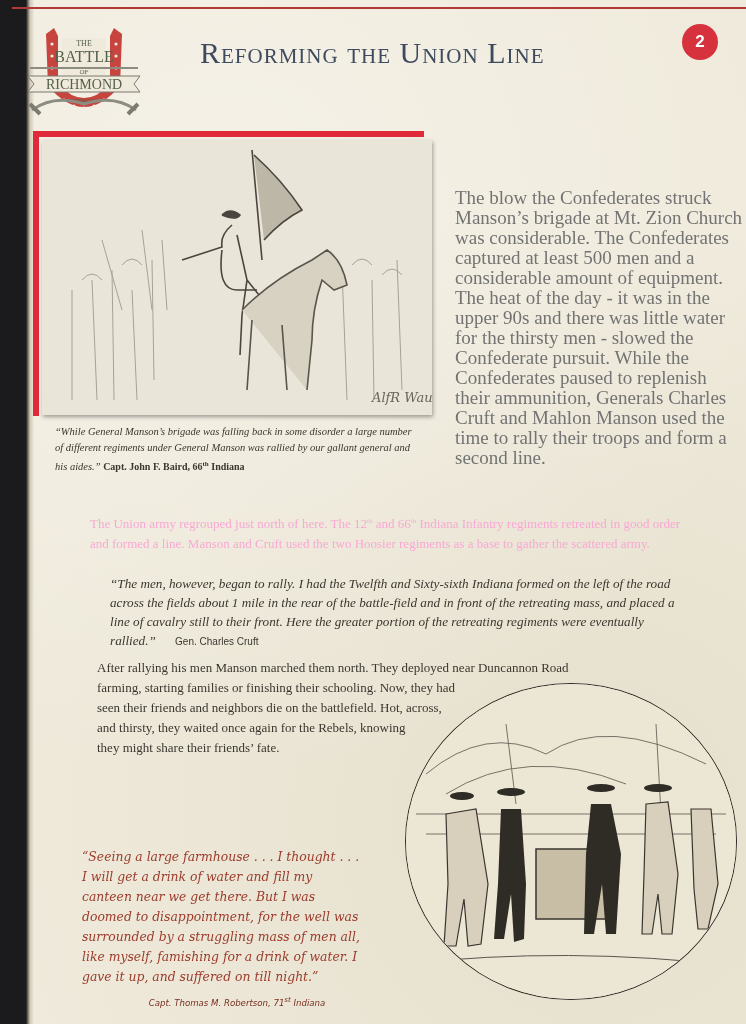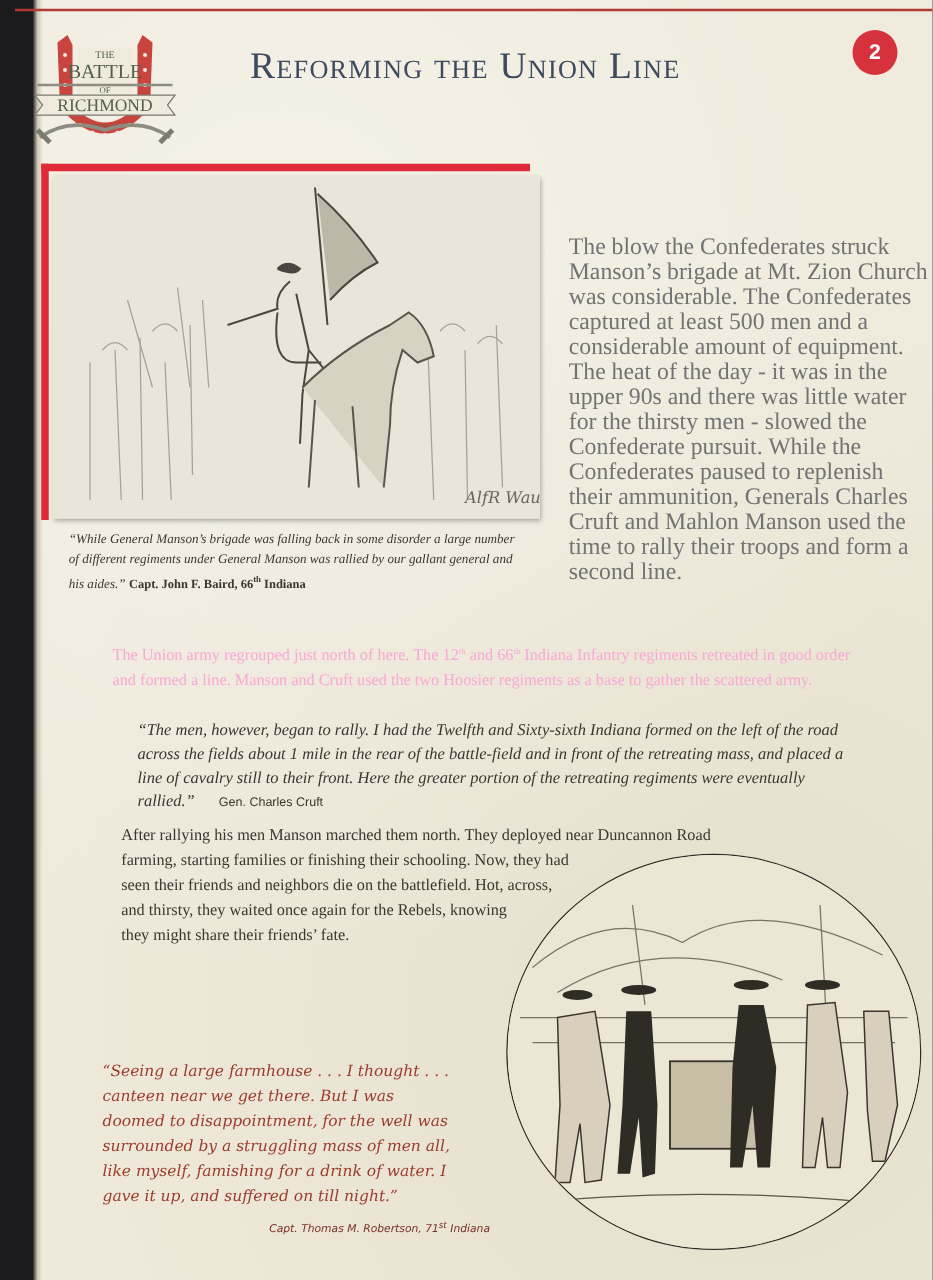--- a/index.html
+++ b/index.html
@@ -68,21 +68,21 @@
   .engraving {
     position:absolute; left:405px; top:683px; width:330px; height:315px;
     border-radius:50%; overflow:hidden; border:1.5px solid #2d2a25; background:#ece6d4;
   }
   .robertson {
     position:absolute; left:58px; top:847px; width:340px;
     font-family:"DejaVu Serif", serif; font-style:italic; font-size:12.4px; line-height:20px; color:#9c3b2c;margin-left:24px;
   }
   .robertson .ln { display:block; white-space:nowrap; }
   .robertson .src {
-    display:block; text-align:right; margin-top:3px; padding-right:30px;
+    display:block; text-align:center; margin-top:3px; padding-right:30px;
     font-family:"DejaVu Sans", sans-serif; font-style:italic; font-size:8.6px; color:#7a2f22;
   }
   sup { font-size:7px; }
 </style>
 </head>
 <body>
 
 <div class="panel"></div>
 <div class="left-edge"></div>
 <div class="top-rule"></div>
@@ -188,19 +188,20 @@
       <ellipse cx="195" cy="104" rx="14" ry="4"></ellipse>
       <ellipse cx="252" cy="104" rx="14" ry="4"></ellipse>
       <ellipse cx="56" cy="112" rx="12" ry="4"></ellipse>
     </g>
     <path d="M0 280 Q160 262 330 282" stroke="#5a554c" fill="none"></path>
   </svg>
 </div>
 
 <div class="robertson">
   <span class="ln">“Seeing a large farmhouse . . . I thought . . .</span>
+  <span class="ln">I will get a drink of water and fill my</span>
   <span class="ln">canteen near we get there. But I was</span>
   <span class="ln">doomed to disappointment, for the well was</span>
   <span class="ln">surrounded by a struggling mass of men all,</span>
   <span class="ln">like myself, famishing for a drink of water. I</span>
   <span class="ln">gave it up, and suffered on till night.”</span>
   <span class="src"><span>Capt. Thomas M. Robertson, 71</span><sup>st</sup><span> Indiana</span></span>
 </div>
 
 </body></html>

